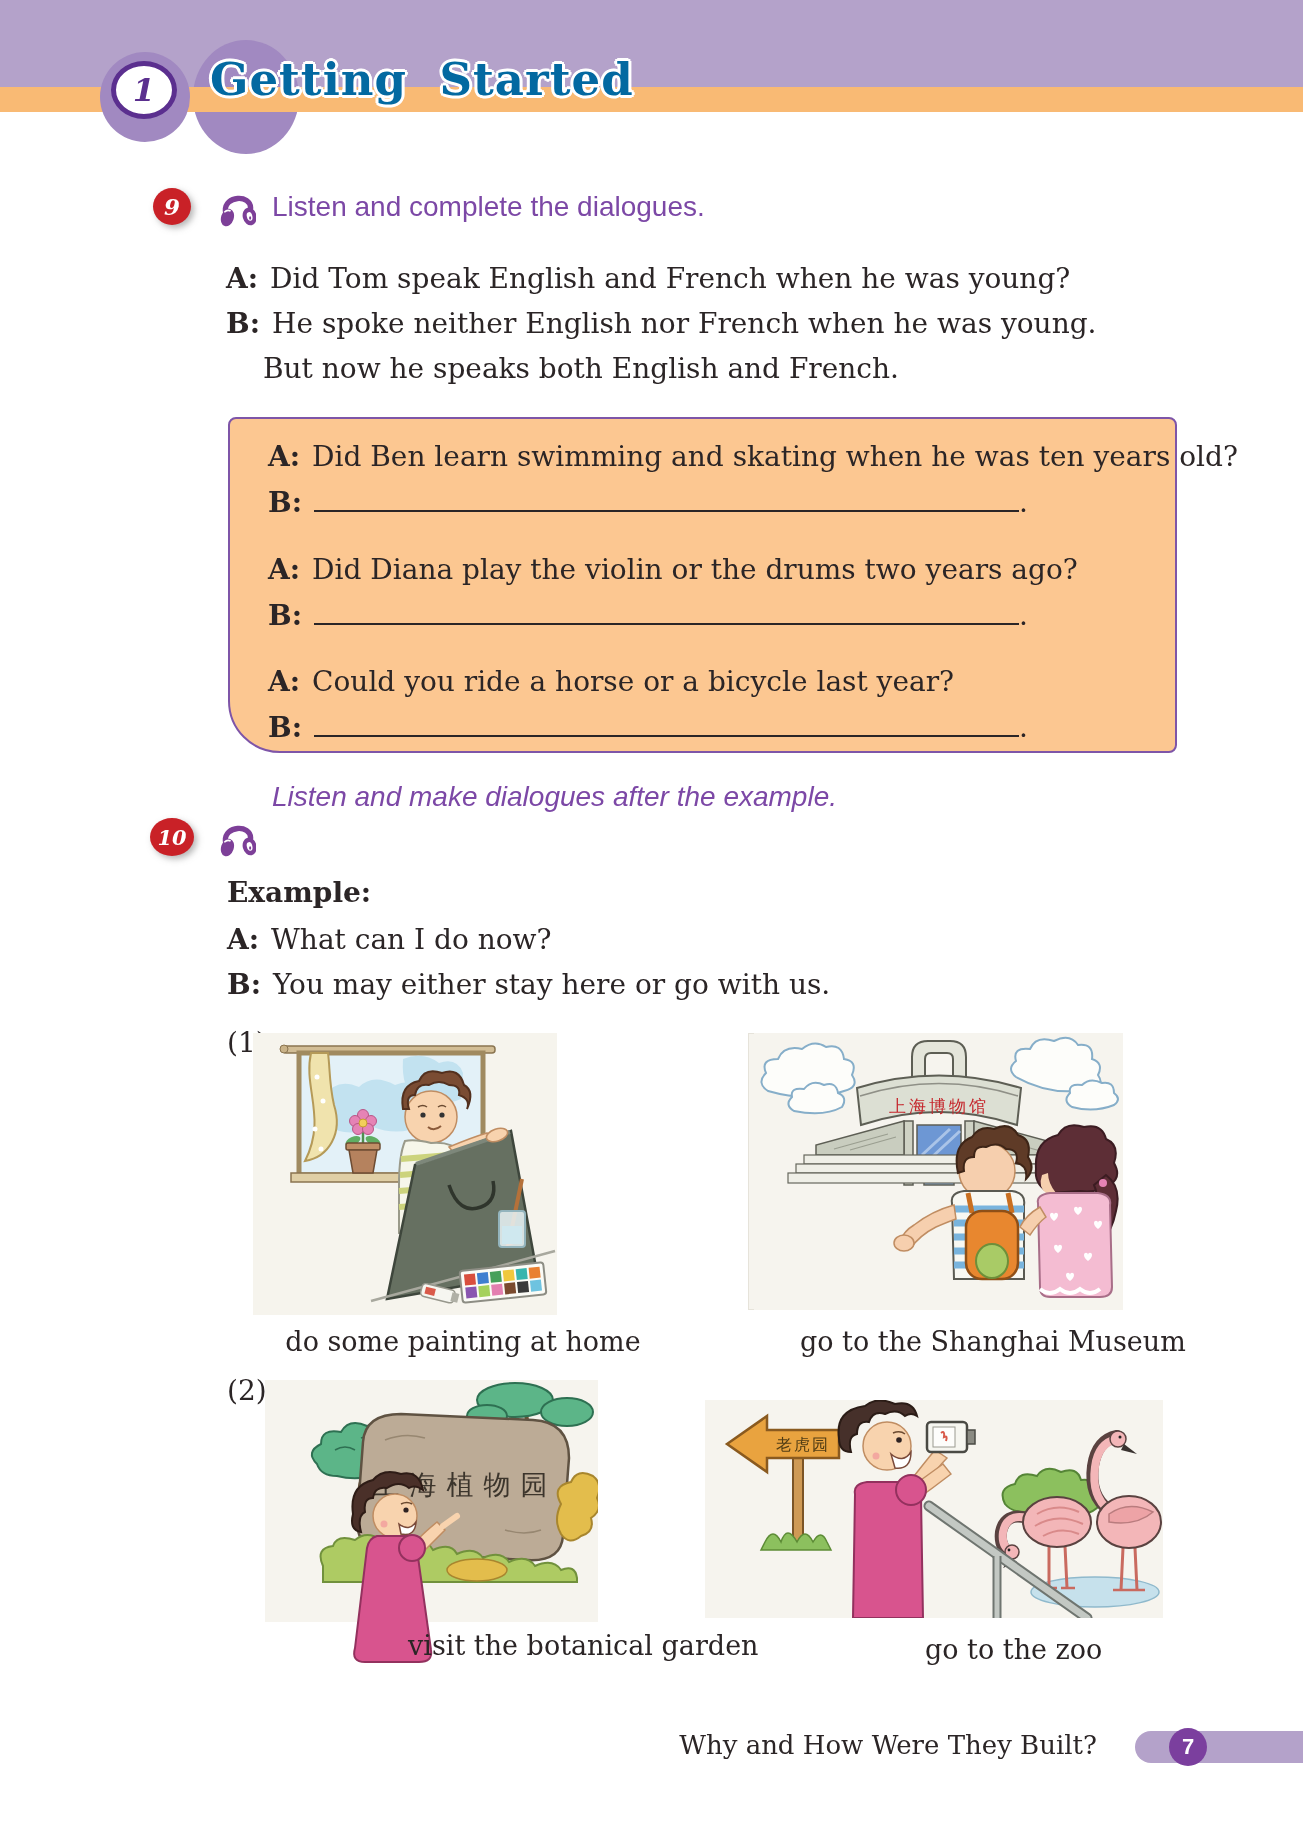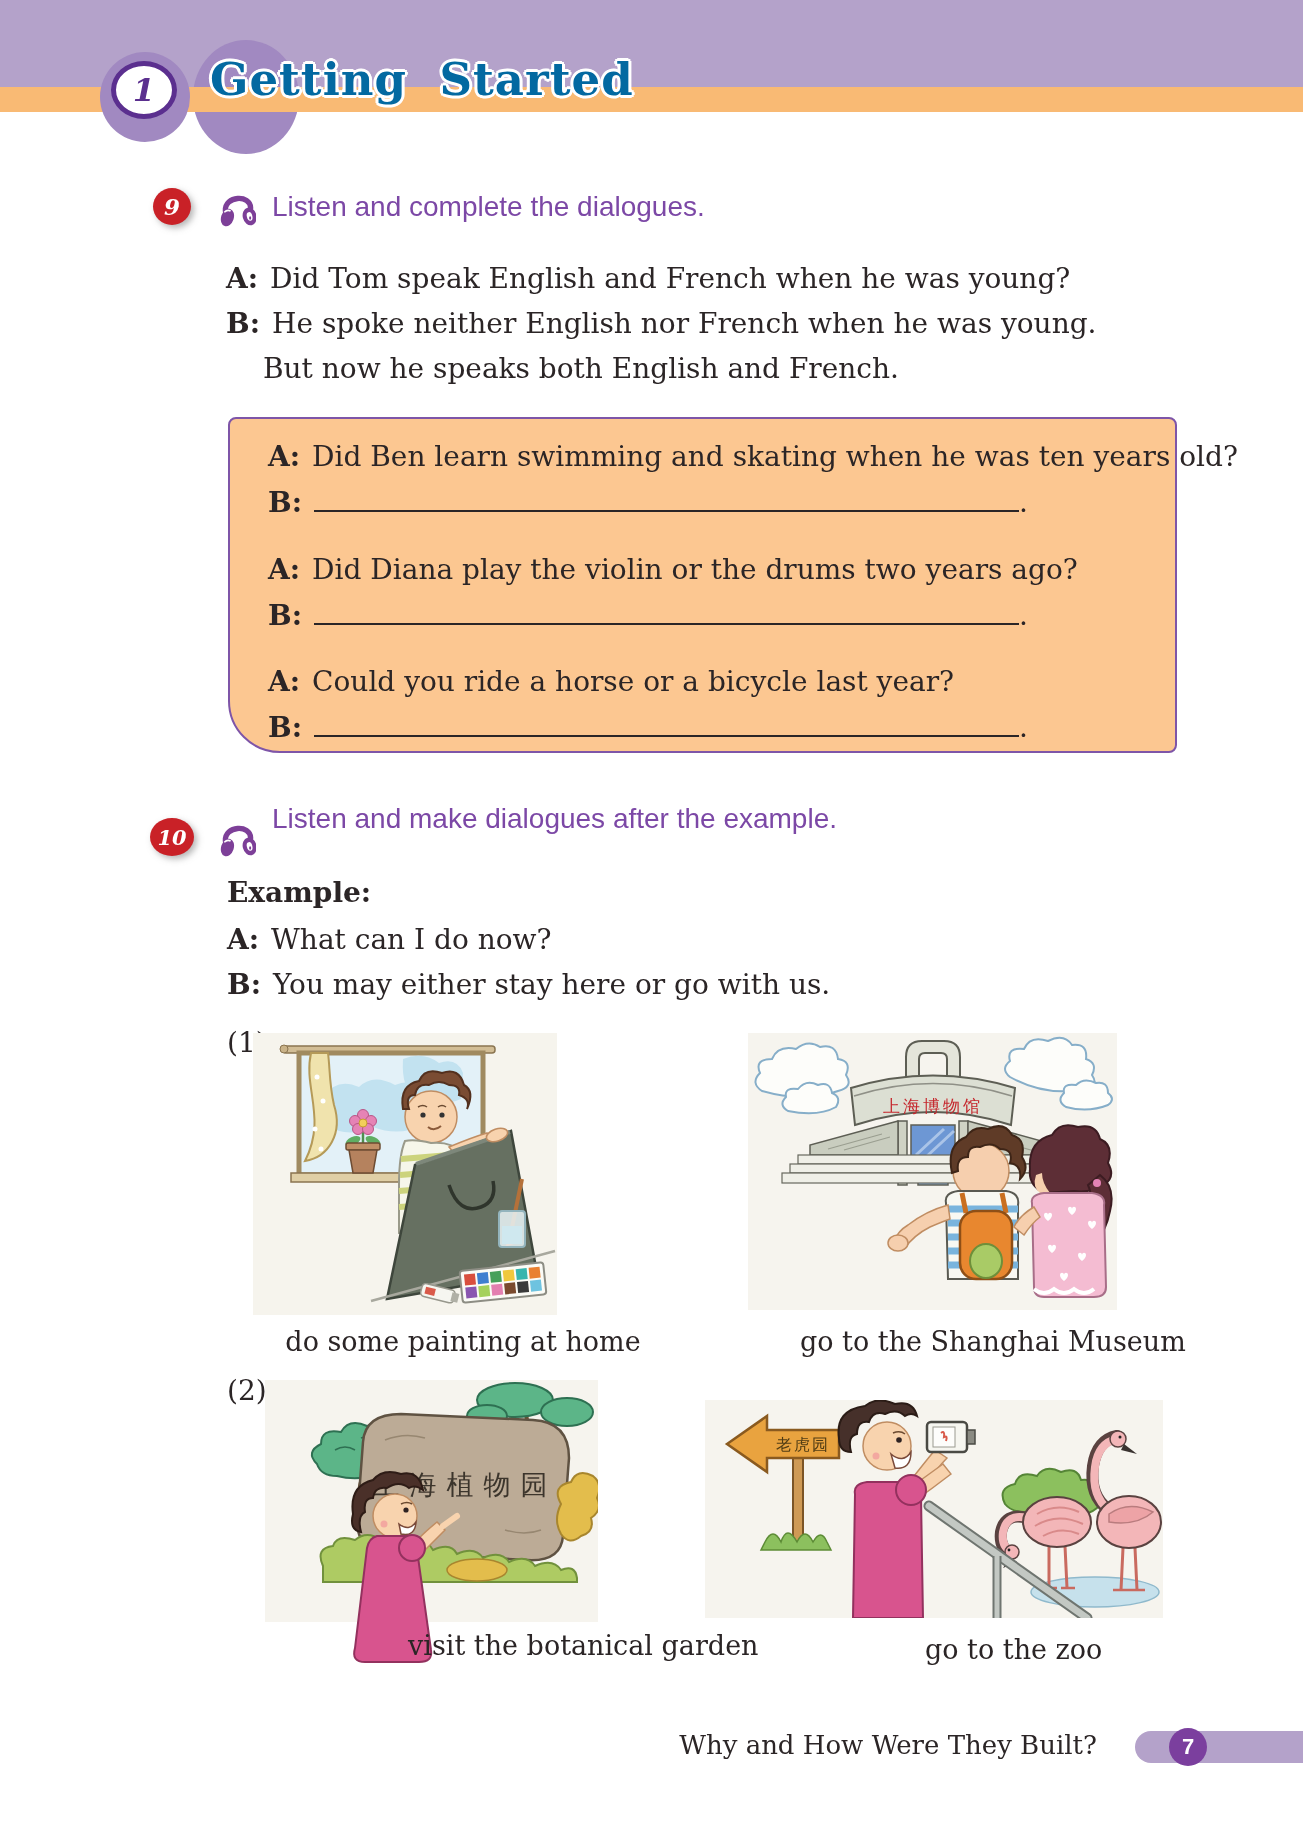--- a/index.html
+++ b/index.html
@@ -24,21 +24,21 @@
   .num-badge{border-radius:50%;background:#c92127;color:#fff;display:flex;align-items:center;
       justify-content:center;font-style:italic;font-weight:bold;
       box-shadow:3px 3px 6px rgba(110,110,110,.5);}
   .badge-9{left:153px;top:188px;width:38px;height:37px;font-size:23px;}
   .badge-10{left:150px;top:818px;width:44px;height:38px;font-size:21px;}
   .hp-icon{width:36px;height:38px;}
   .hp-9{left:220px;top:189px;}
   .hp-10{left:220px;top:819px;}
   .ex-heading{font-family:"Liberation Sans",sans-serif;font-size:28px;color:#7c48a6;white-space:nowrap;}
   .heading-9{left:272px;top:191px;}
-  .heading-10{left:272px;top:803px;}
+  .heading-10{left:272px;top:781px;font-style:italic;}
 
   
   .dline{font-size:28px;line-height:34px;white-space:nowrap;}
   .dline .spk{font-weight:bold;margin-right:12px;}
   .cont{padding-left:37px;}
   .l-a1{left:226px;top:262px;}
   .l-b1{left:226px;top:307px;}
   .l-b2{left:226px;top:352px;}
 
   
@@ -53,21 +53,21 @@
   .l-exa{left:227px;top:923px;}
   .l-exb{left:227px;top:968px;}
 
   .item-label{font-size:28px;}
   .lab-1{left:227px;top:1026px;}
   .lab-2{left:227px;top:1374px;}
 
   .pic{background:#f6f4ee;box-shadow:0 0 0 1px rgba(200,195,180,.35) inset;}
   .pic svg{display:block;}
   .pic-1{left:253px;top:1033px;width:304px;height:282px;}
-  .pic-2{left:748px;top:1033px;width:369px;height:277px;}
+  .pic-2{left:748px;top:1033px;width:369px;height:277px;padding-left:6px;}
   .pic-3{left:265px;top:1380px;width:333px;height:290px;background:transparent;box-shadow:none;}
   .pic-4{left:705px;top:1400px;width:388px;height:218px;}
 
   .caption{font-size:27px;white-space:nowrap;}
   .cap-1{left:283px;top:1326px;width:360px;text-align:center;}
   .cap-2{left:800px;top:1326px;width:370px;text-align:left;}
   .cap-3{left:408px;top:1630px;}
   .cap-4{left:925px;top:1634px;}
 
   

